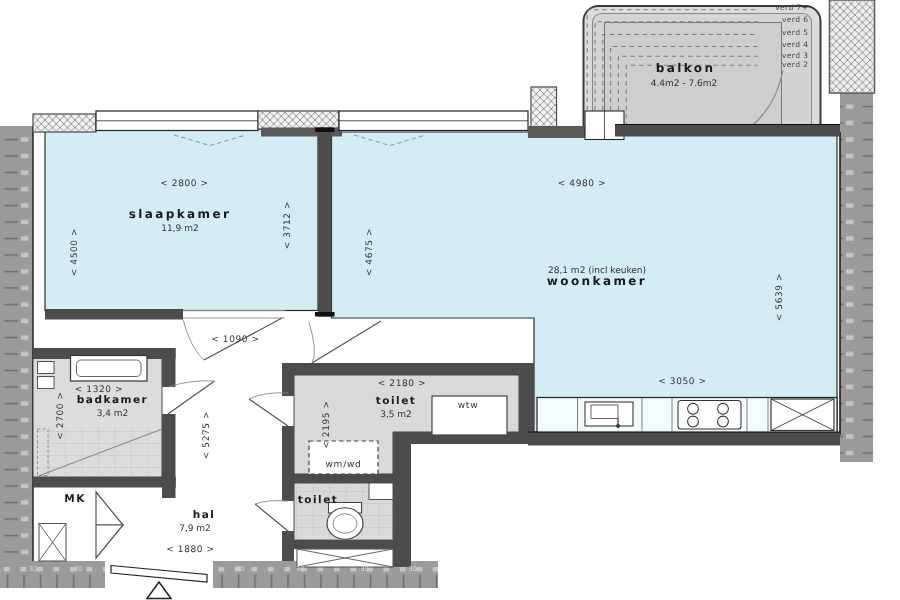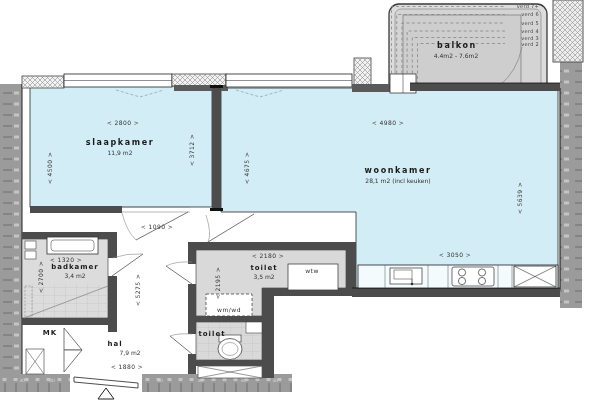--- a/index.html
+++ b/index.html
@@ -218,30 +218,30 @@
         <line x1="514" y1="266" x2="556" y2="287" stroke="#333" stroke-width="0.6"></line>
         <line x1="514" y1="287" x2="556" y2="266" stroke="#333" stroke-width="0.6"></line>
       </g>
     </g>
     <polygon points="106,388 98,399 114,399" fill="#fff" stroke="#222" stroke-width="1"></polygon>
   </g>
 </svg>
 
 <div class="lbl rname" style="left:120px;top:143px">slaapkamer</div>
 <div class="lbl rarea" style="left:120px;top:153px">11,9 m2</div>
-<div class="lbl rname" style="left:398px;top:171px">woonkamer</div>
+<div class="lbl rname" style="left:398px;top:188px">woonkamer</div>
 <div class="lbl rarea" style="left:398px;top:181px">28,1 m2 (incl keuken)</div>
 <div class="lbl rname" style="left:457px;top:46px">balkon</div>
 <div class="lbl rarea" style="left:456px;top:56px">4.4m2 - 7.6m2</div>
 <div class="lbl rname small" style="left:75px;top:267px">badkamer</div>
 <div class="lbl rarea" style="left:75px;top:276px">3,4 m2</div>
 <div class="lbl rname small" style="left:264px;top:268px">toilet</div>
 <div class="lbl rarea" style="left:264px;top:277px">3,5 m2</div>
 <div class="lbl rname small" style="left:212px;top:334px">toilet</div>
-<div class="lbl rname small" style="left:115px;top:344px">hal</div>
+<div class="lbl rname small" style="left:136px;top:344px">hal</div>
 <div class="lbl rarea" style="left:130px;top:353px">7,9 m2</div>
 <div class="lbl rname small" style="left:50px;top:333px">MK</div>
 <div class="lbl fix" style="left:312px;top:271px">wtw</div>
 <div class="lbl fix" style="left:229px;top:310px">wm/wd</div>
 
 <div class="lbl dim" style="left:123px;top:123px">&lt; 2800 &gt;</div>
 <div class="lbl dim vdim" style="left:50px;top:168px">&lt; 4500 &gt;</div>
 <div class="lbl dim vdim" style="left:192px;top:150px">&lt; 3712 &gt;</div>
 <div class="lbl dim" style="left:157px;top:227px">&lt; 1090 &gt;</div>
 <div class="lbl dim vdim" style="left:247px;top:168px">&lt; 4675 &gt;</div>

